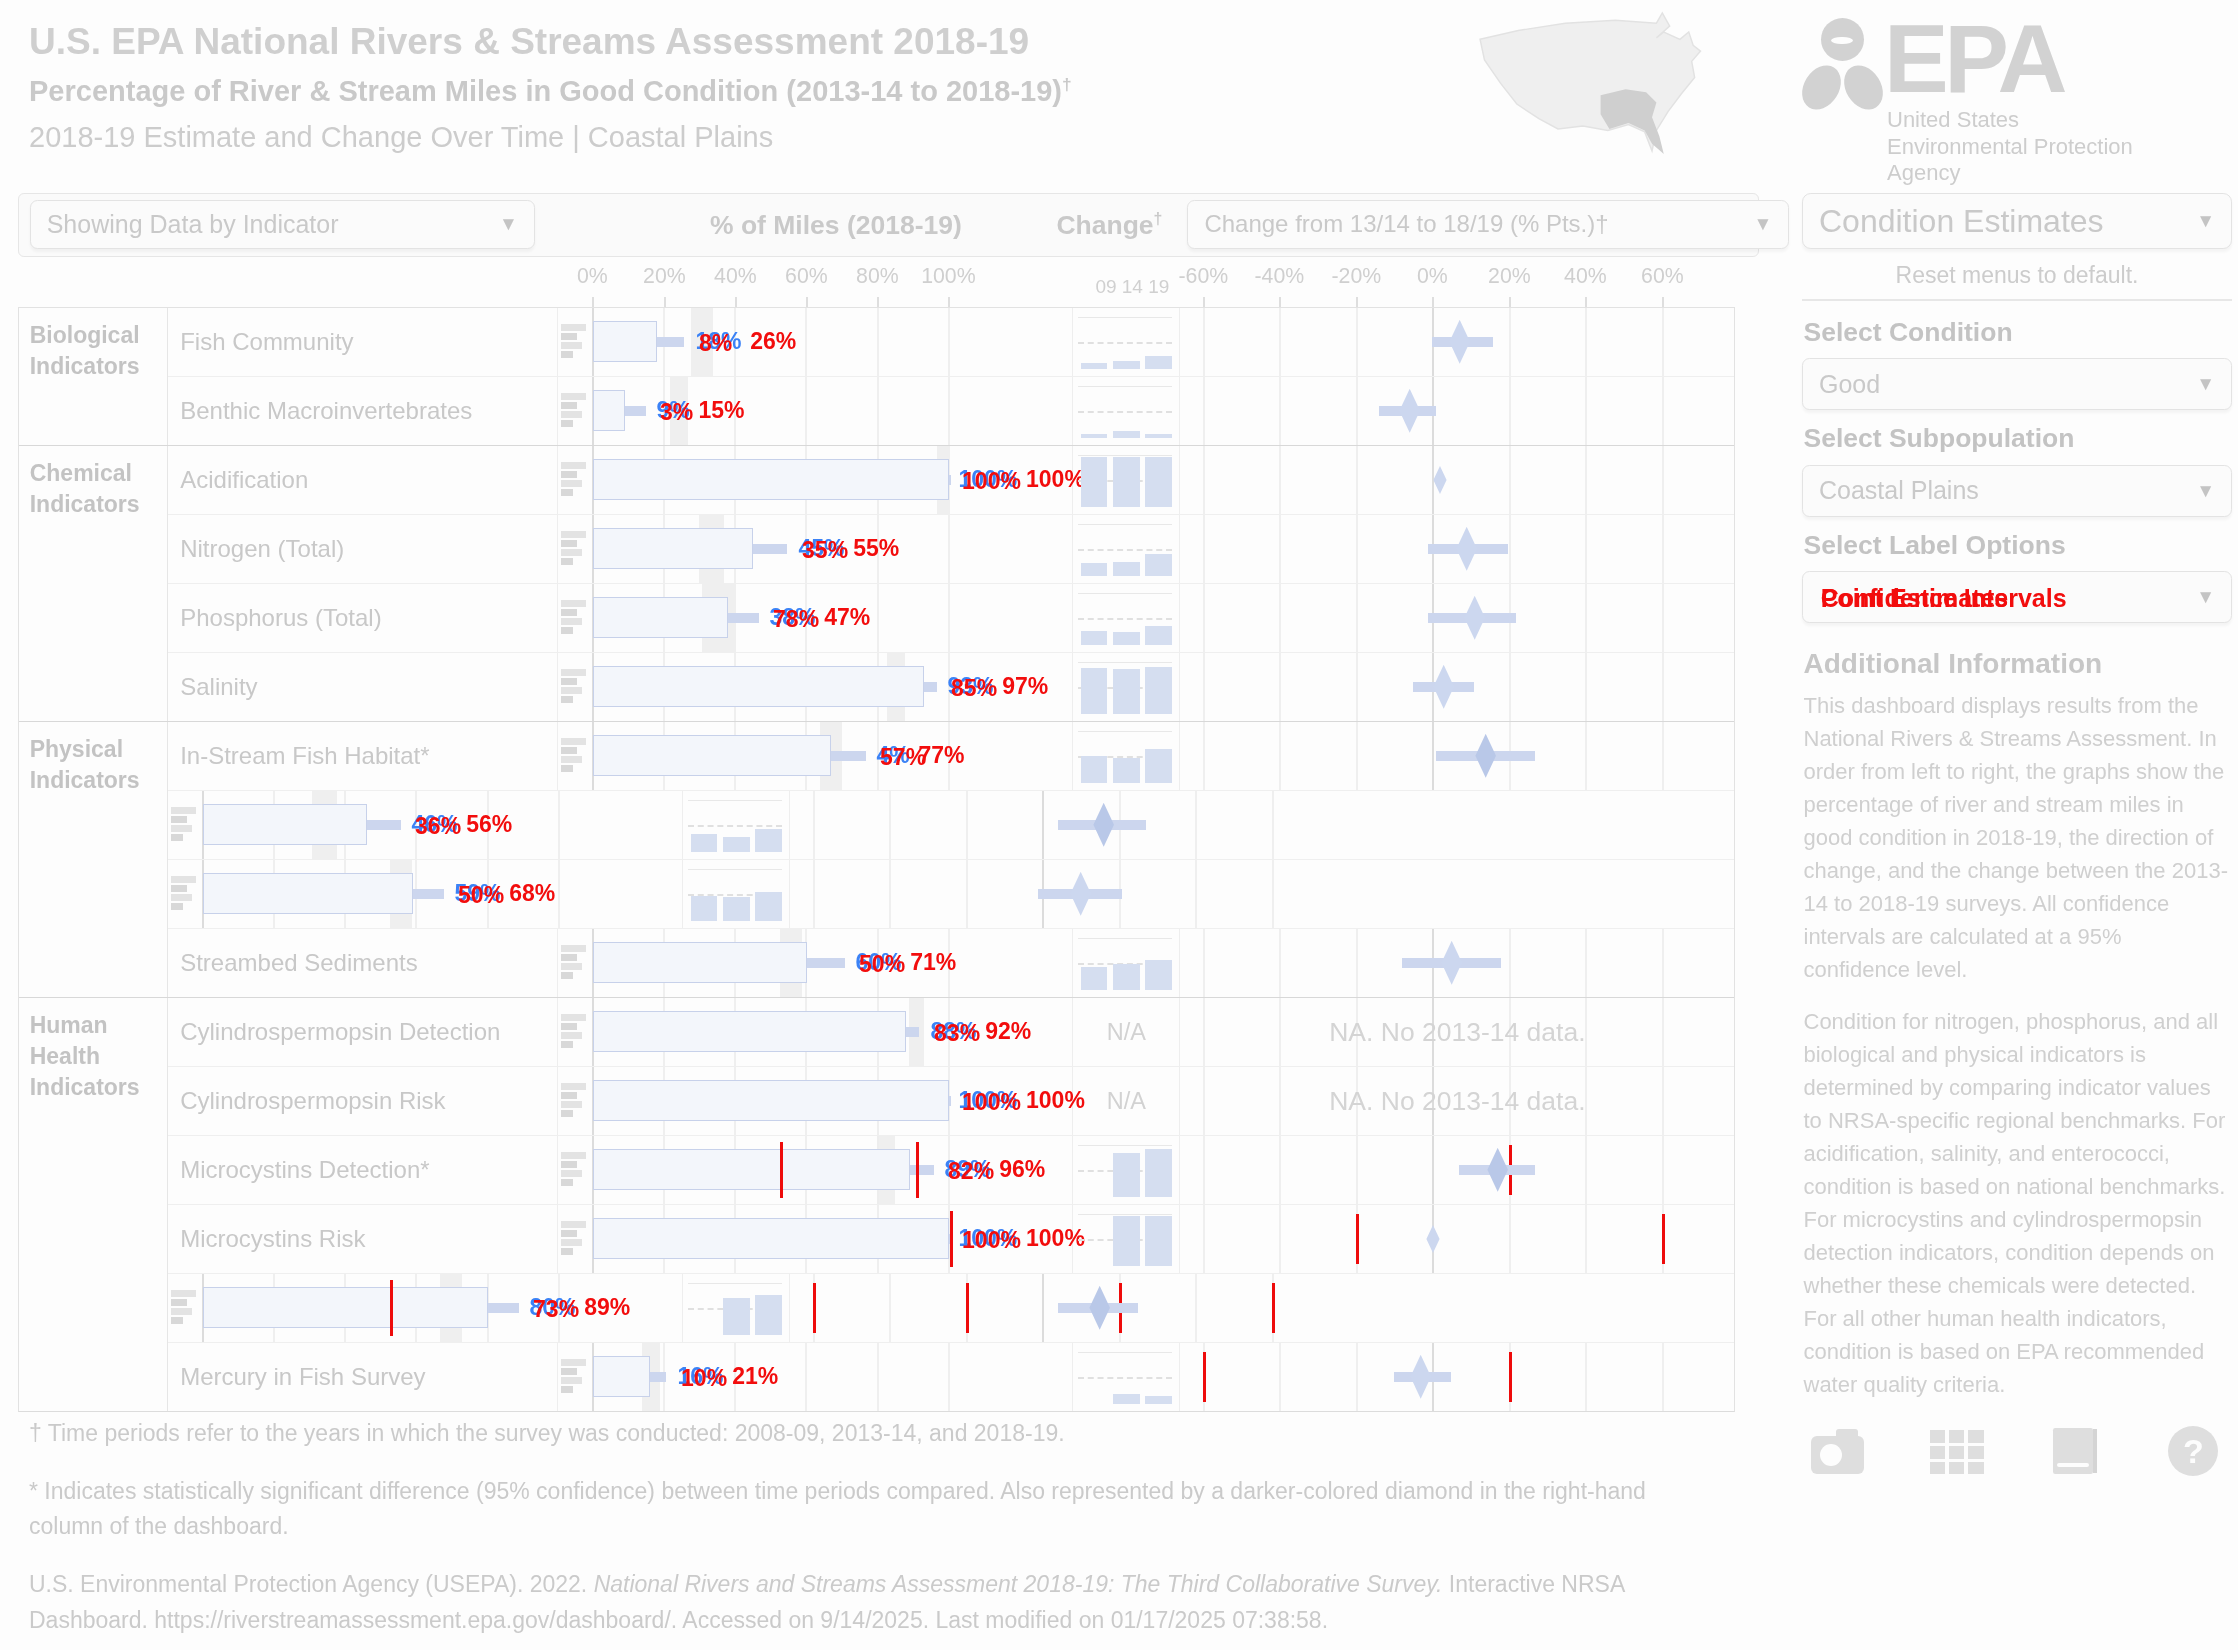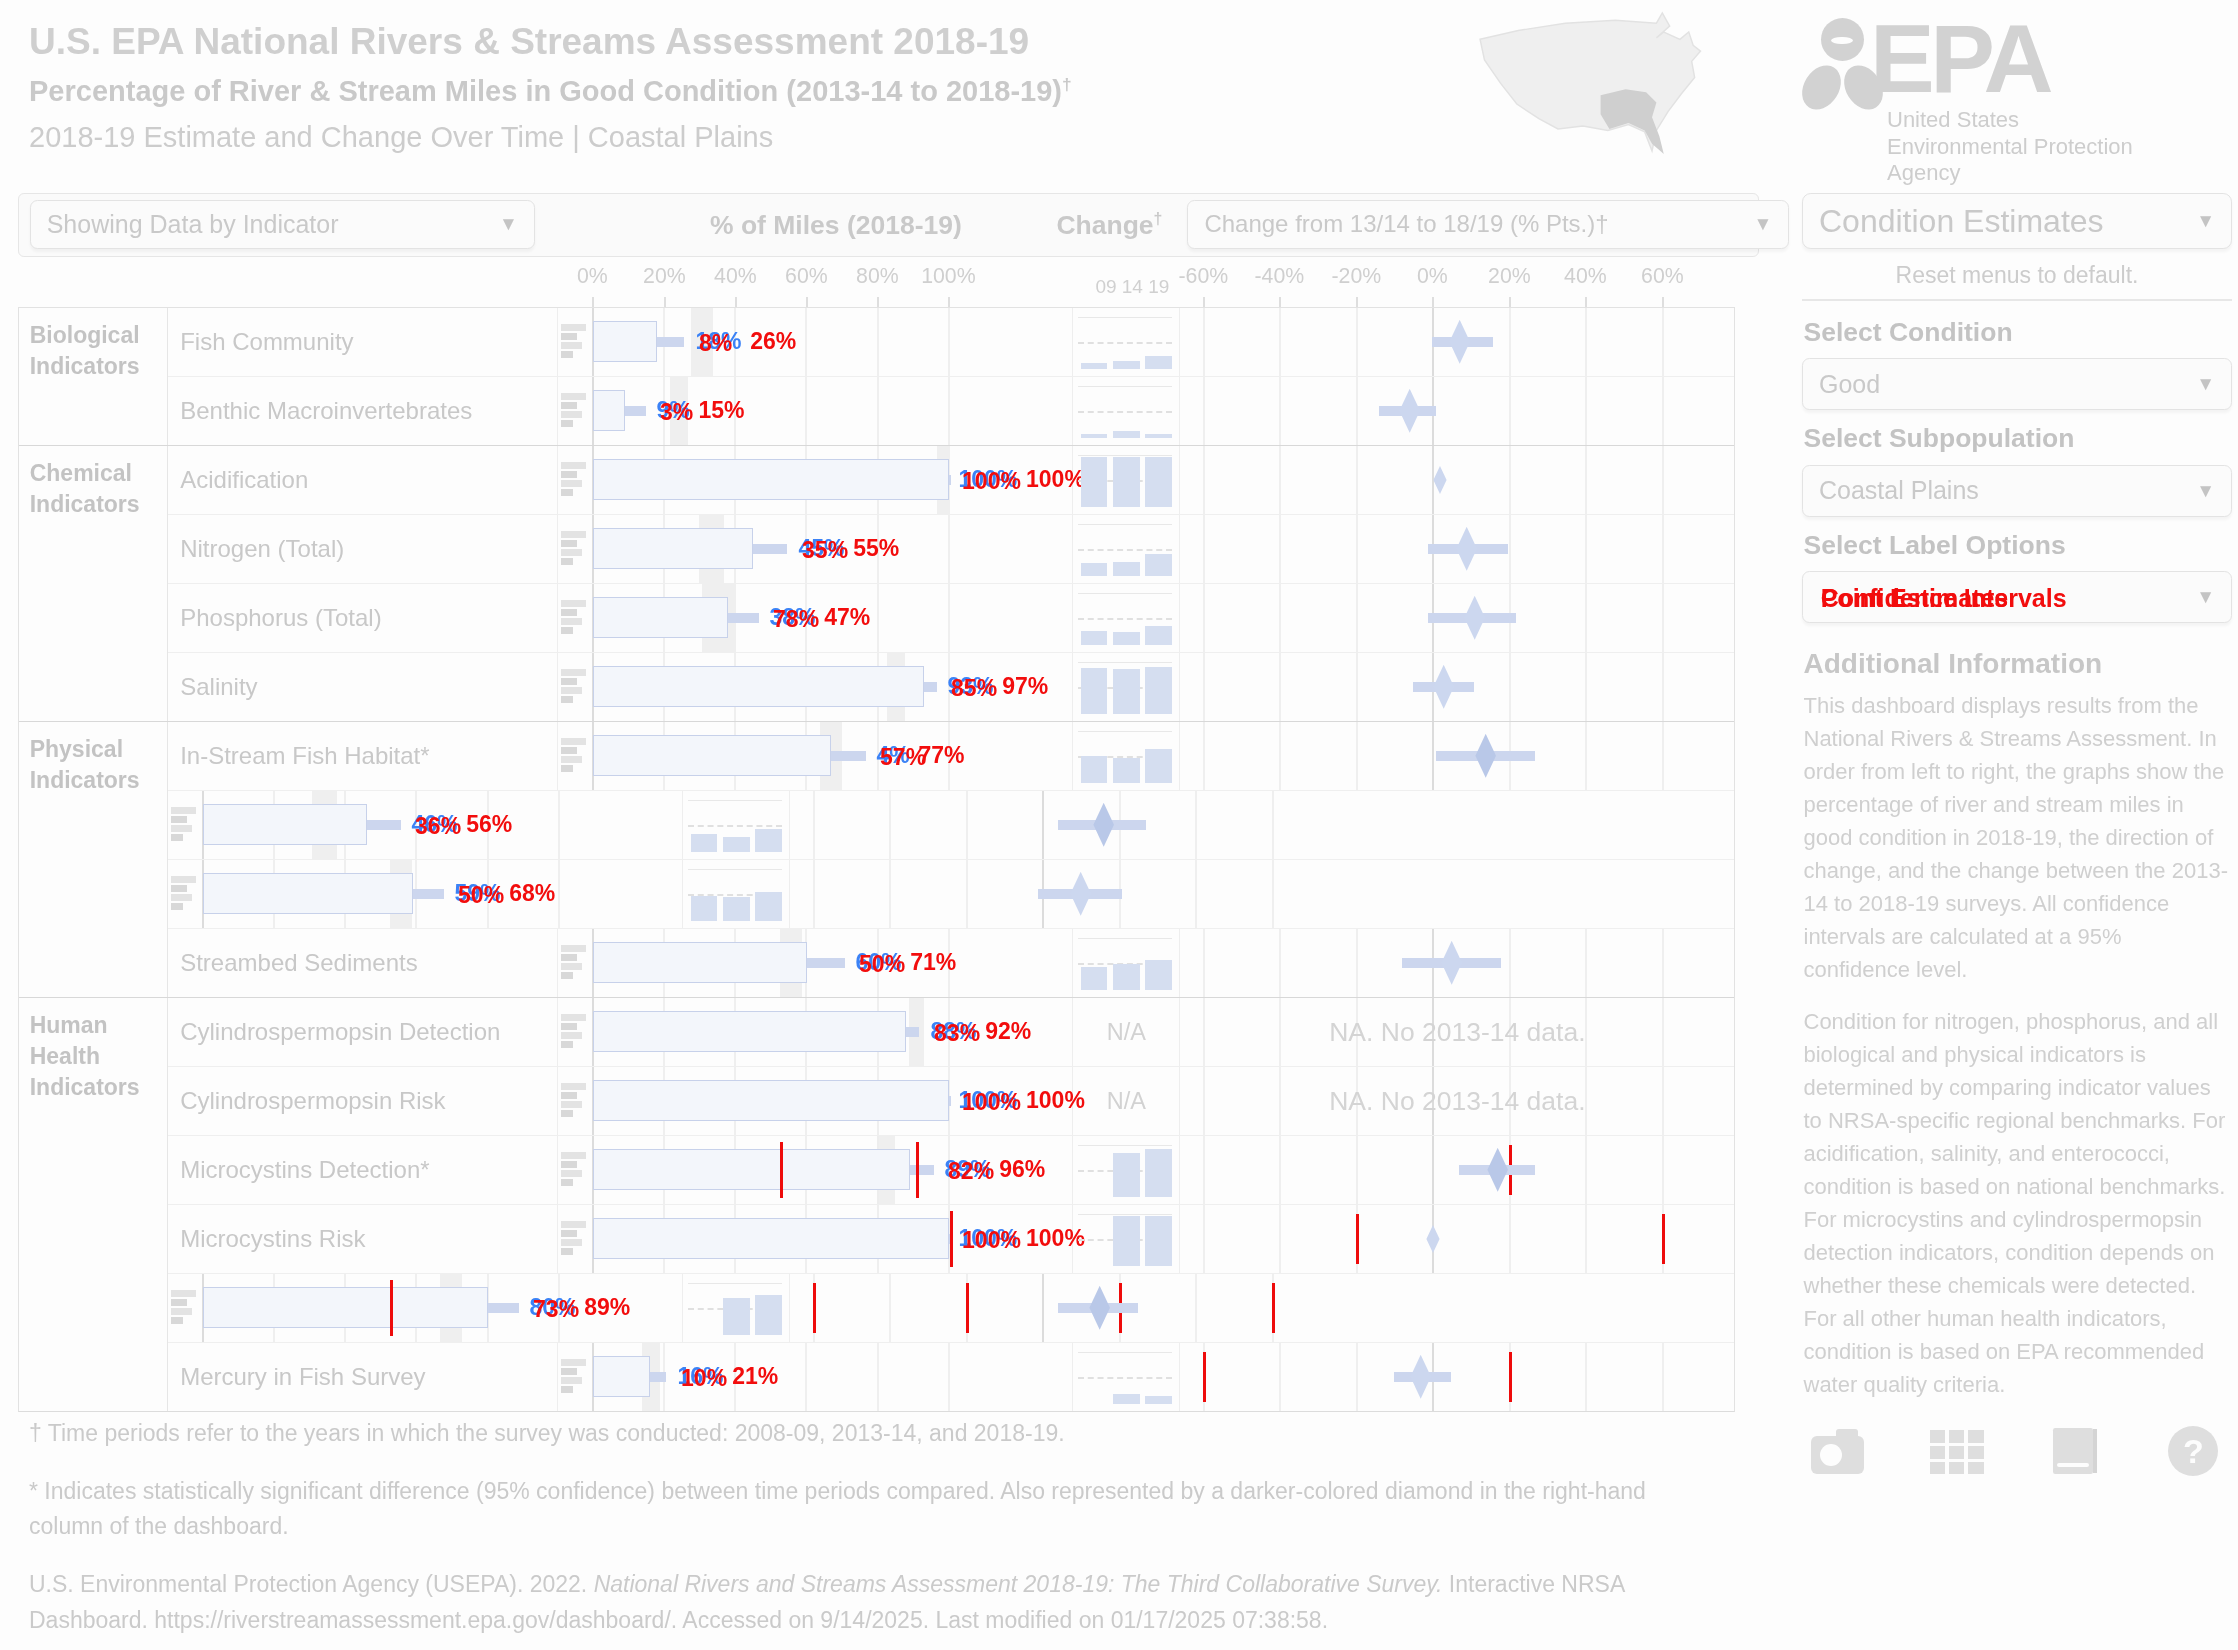--- a/index.html
+++ b/index.html
@@ -8,21 +8,21 @@
   
   #title{left:29px;top:20.6px;font-size:37px;font-weight:bold;color:#cfcfcf;}
   #subtitle{left:29px;top:74px;font-size:29px;font-weight:bold;color:#c9c9c9;}
   #viewline{left:29px;top:121px;font-size:29px;color:#cccccc;}
   sup{font-size:60%;}
   
   #usmap{left:1471px;top:7.4px;}
   #epalogo{left:1802px;top:13.2px;width:412px;}
   #epaflower{position:absolute;left:0;top:4.4px;width:81px;height:103px;}
   .petal{position:absolute;background:#d2d2d2;border-radius:50%;}
-  #epatext{position:absolute;left:68px;top:-10.3px;font-size:97px;font-weight:bold;color:#d2d2d2;letter-spacing:-4.4px;}
+  #epatext{position:absolute;left:82px;top:-10.3px;font-size:97px;font-weight:bold;color:#d2d2d2;letter-spacing:-4.4px;}
   #orgname{position:absolute;left:85px;top:94px;font-size:22px;color:#cdcdcd;line-height:1.2;}
   
   .ctlbar{left:18.4px;top:193px;width:1739px;height:62px;background:#fafafa;border:1.5px solid #e6e6e6;border-radius:5.9px;}
   .dd{background:#fbfbfb;border:1.5px solid #e3e3e3;border-radius:7.4px;box-shadow:0 2.2px 2.9px rgba(0,0,0,0.04);
       display:flex;align-items:center;justify-content:space-between;padding:0 16px;color:#c9c9c9;}
   .caret{color:#c4c4c4;font-size:19px;}
   #dd-indicator{position:absolute;left:10.3px;top:5.9px;width:471px;height:47px;font-size:25px;}
   #hdr-miles{position:absolute;left:603px;top:16px;width:427px;text-align:center;font-size:26.5px;font-weight:bold;color:#c9c9c9;}
   #hdr-change{position:absolute;left:1037px;top:16px;font-size:26.5px;font-weight:bold;color:#c9c9c9;}
   #dd-change{position:absolute;left:1168px;top:5.9px;width:568px;height:47px;font-size:24px;}

